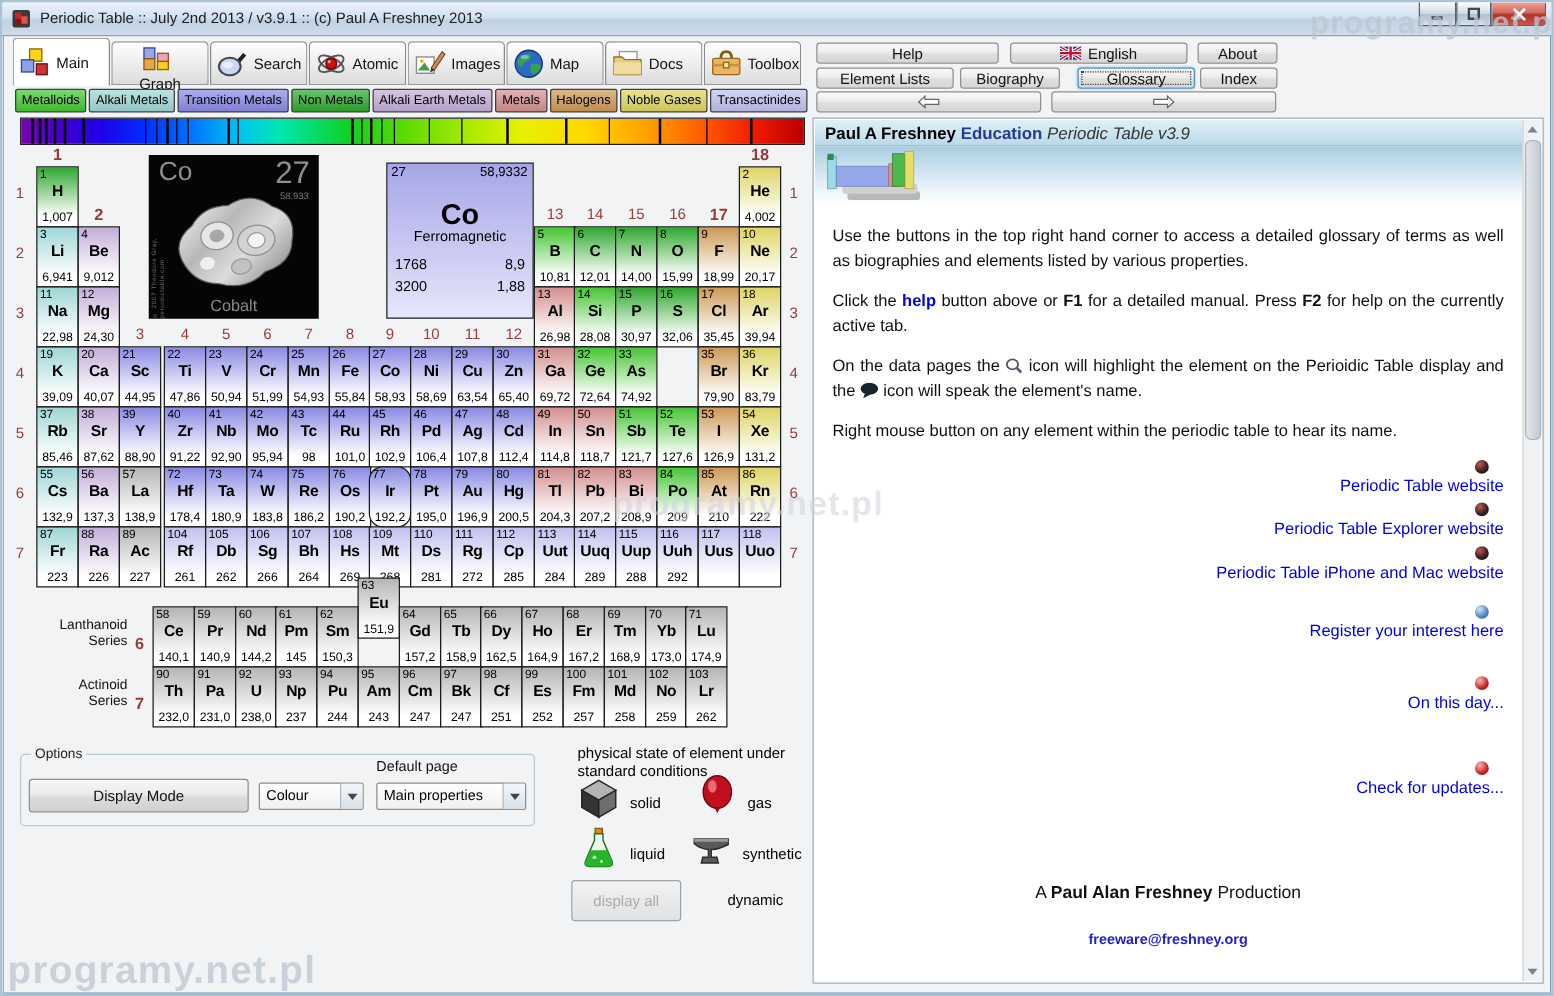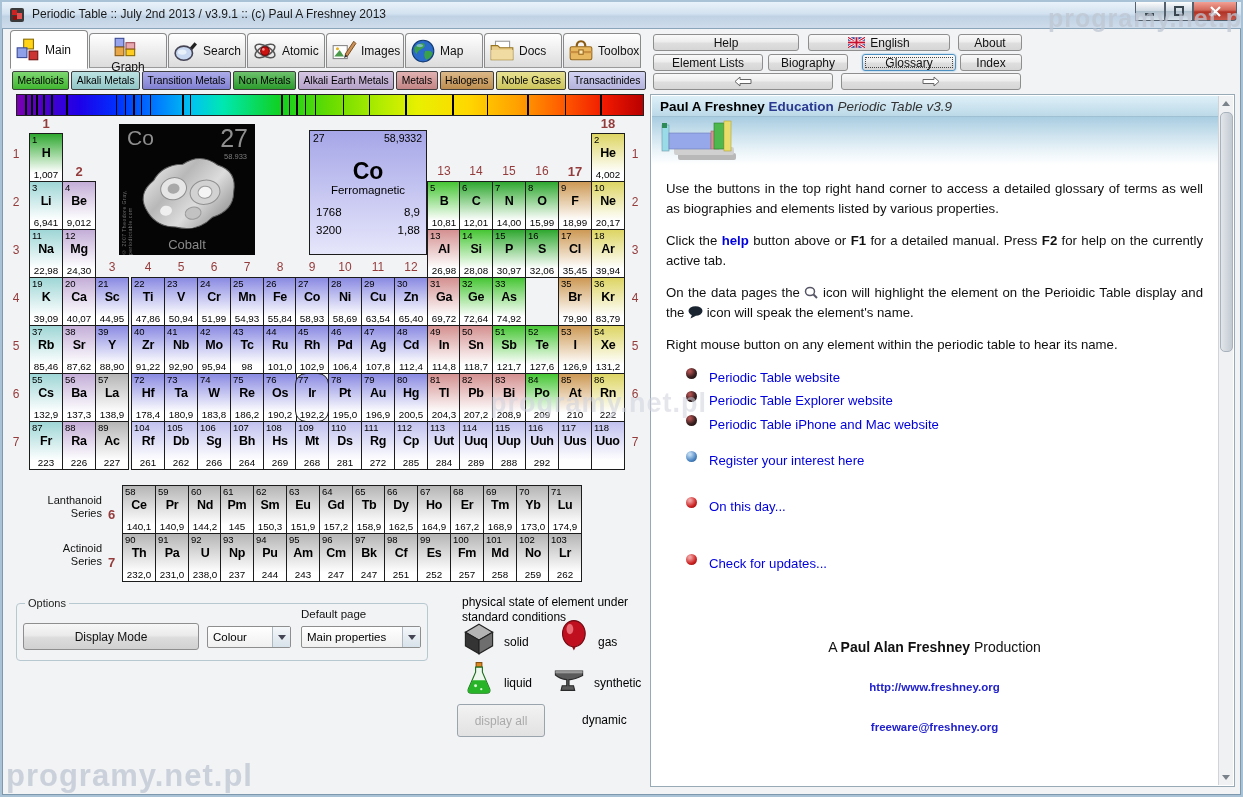--- a/index.html
+++ b/index.html
@@ -93,21 +93,21 @@
      border:1px solid #98aab6;box-sizing:border-box;}
   #panelheader{position:absolute;left:1px;top:1px;right:15px;height:21px;
      background:linear-gradient(180deg,#def0f8,#bcd9e8);border-bottom:1px solid #9fc0d2;
      font-size:13.5px;padding:3px 0 0 8px;box-sizing:border-box;white-space:nowrap;}
   #panelbanner{position:absolute;left:1px;top:22px;right:15px;height:48px;
      background:linear-gradient(180deg,#a9cde1 0%,#cfe4ef 40%,#eef6fa 75%,#ffffff 100%);}
   #panelbody{position:absolute;left:1px;top:70px;right:15px;bottom:1px;overflow:hidden;
      padding:14px 16px 0 14px;font-size:13.2px;line-height:19.5px;color:#101010;text-align:justify;}
   #panelbody p{margin:0 0 13px 0;}
   .plink{color:#0000dd;cursor:pointer;}
-  .linkrow{display:flex;align-items:flex-start;margin:0 0 4px 20px;text-align:left;}
+  .linkrow{display:flex;align-items:flex-end;margin:0 0 4px 20px;text-align:left;flex-direction:column;}
   .bullet{width:11px;height:11px;border-radius:50%;margin-right:12px;flex:none;}
   .bullet.dark{background:radial-gradient(circle at 35% 30%,#b05050 8%,#3a2020 55%,#100808);}
   .bullet.blue{background:radial-gradient(circle at 35% 30%,#bcd8f0 10%,#4d86c2 60%,#1a4f86);}
   .bullet.red{background:radial-gradient(circle at 35% 30%,#f0a0a0 10%,#cc2222 60%,#7a0808);}
   #panelfooter{text-align:center;margin-top:64px;}
   #panelfooter .prod{font-size:14px;color:#111;}
   #panelfooter .furl{margin-top:21px;font-size:11.5px;font-weight:bold;color:#2222cc;}
   #panelfooter .femail{margin-top:20px;font-size:11.5px;font-weight:bold;color:#2222cc;}
   
   #scrollbar{position:absolute;top:1px;right:1px;bottom:1px;width:14px;background:#f0f1f3;
@@ -775,21 +775,21 @@
       <div class="ecell" style="left: 218px; top: 483px; background: linear-gradient(rgb(181, 181, 181) 0%, rgb(255, 255, 255) 82%);">
         <span class="enum">61</span>
         <div class="esym">Pm</div>
         <div class="emass">145</div>
       </div>
       <div class="ecell" style="left: 251px; top: 483px; background: linear-gradient(rgb(181, 181, 181) 0%, rgb(255, 255, 255) 82%);">
         <span class="enum">62</span>
         <div class="esym">Sm</div>
         <div class="emass">150,3</div>
       </div>
-      <div class="ecell" style="left: 284px; top: 483px; background: linear-gradient(rgb(181, 181, 181) 0%, rgb(255, 255, 255) 82%);">
+      <div class="ecell" style="left: 284px; top: 460px; background: linear-gradient(rgb(181, 181, 181) 0%, rgb(255, 255, 255) 82%);">
         <span class="enum">63</span>
         <div class="esym">Eu</div>
         <div class="emass">151,9</div>
       </div>
       <div class="ecell" style="left: 317px; top: 483px; background: linear-gradient(rgb(181, 181, 181) 0%, rgb(255, 255, 255) 82%);">
         <span class="enum">64</span>
         <div class="esym">Gd</div>
         <div class="emass">157,2</div>
       </div>
       <div class="ecell" style="left: 350px; top: 483px; background: linear-gradient(rgb(181, 181, 181) 0%, rgb(255, 255, 255) 82%);">
@@ -1083,21 +1083,20 @@
             <span class="bullet red"></span>
             <span class="plink">On this day...</span>
           </div>
           <div class="linkrow" style="margin-top: 38px;">
             <span class="bullet red"></span>
             <span class="plink">Check for updates...</span>
           </div>
         </div>
       <div id="panelfooter">
         <div class="prod"><span>A </span><b>Paul Alan Freshney</b><span> Production</span></div>
-        <div class="furl plink">http://www.freshney.org</div>
         <div class="femail plink">freeware@freshney.org</div>
       </div>
     </div>
     <div id="scrollbar">
       <div class="sbarrow" style="top:0;">
           <span class="sbtri-up"></span>
         </div>
       <div id="sbthumb"></div>
       <div class="sbarrow" style="bottom:0;">
           <span class="sbtri-dn"></span>

